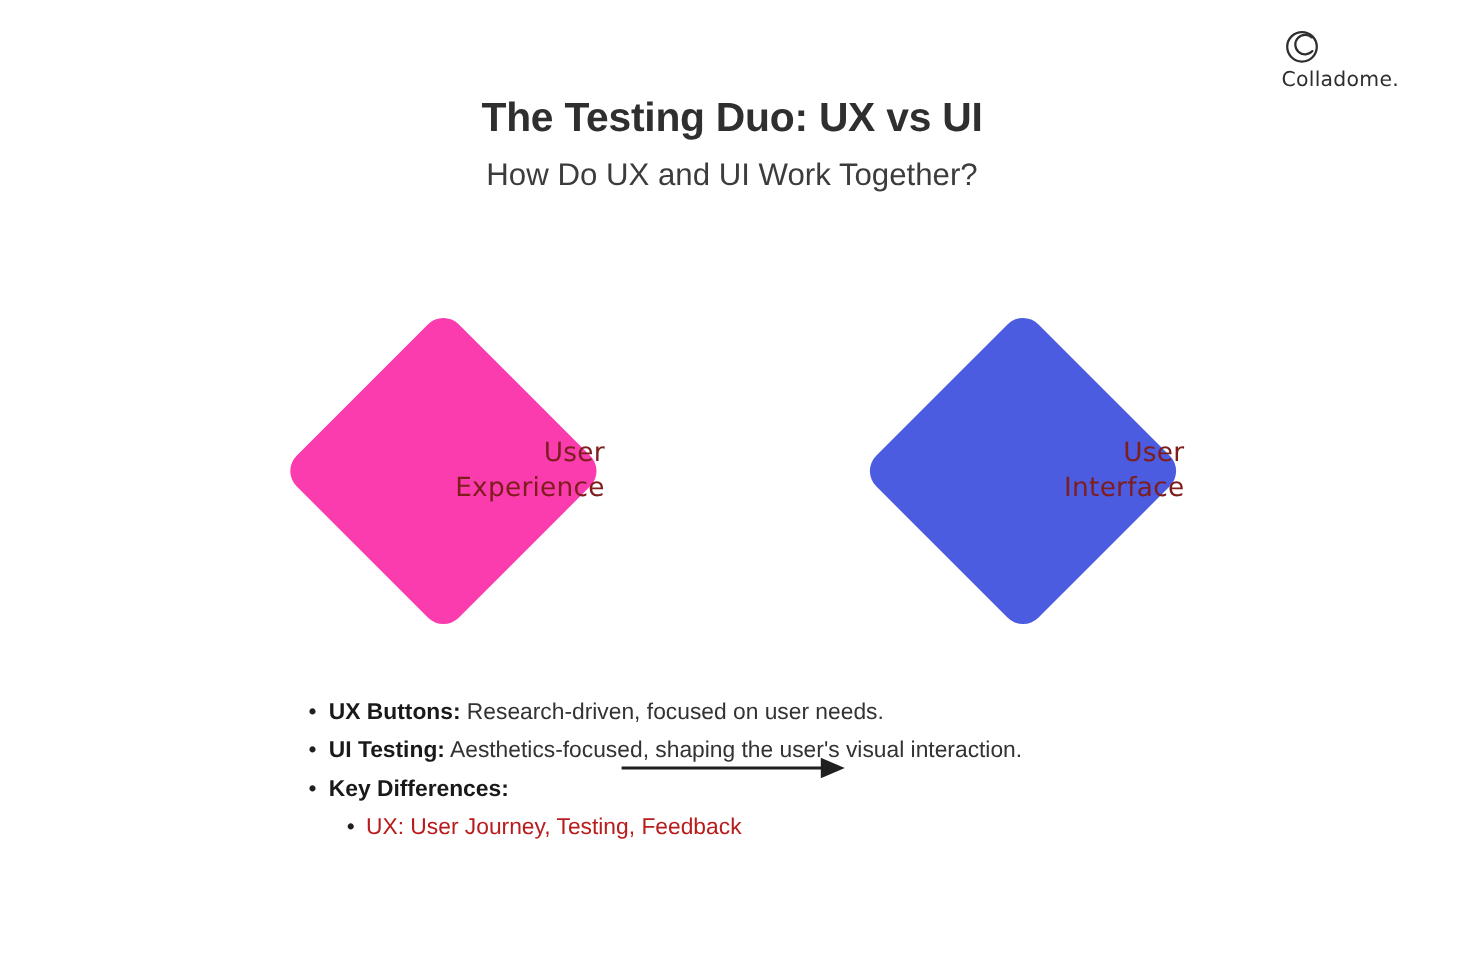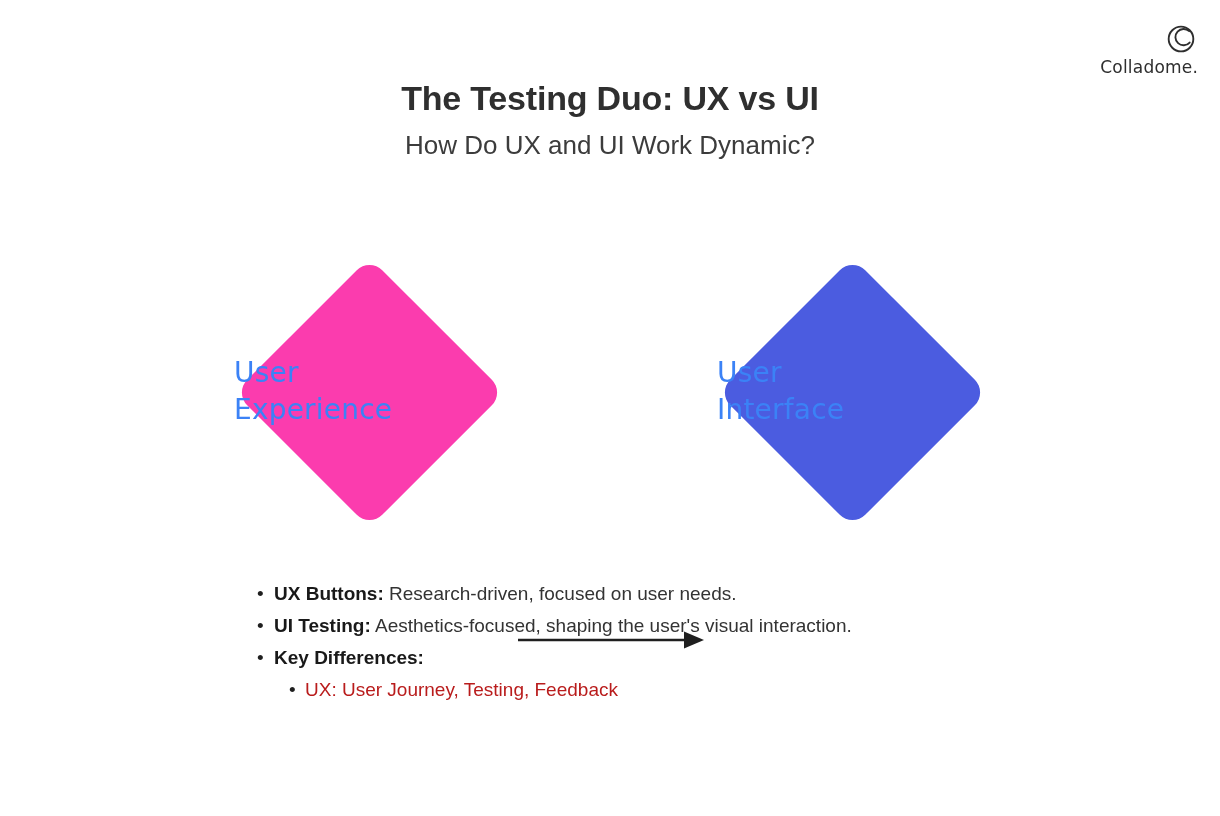--- a/index.html
+++ b/index.html
@@ -16,21 +16,21 @@
   }
 
   
   .brand {
     position: absolute;
     top: 22px;
     right: 22px;
     width: 130px;
     display: flex;
     flex-direction: column;
-    align-items: flex-end;
+    align-items: flex-start;
   }
   .brand-mark {
     width: 34px;
     height: 34px;
     display: block;
   }
   .brand-name {
     margin-top: 3px;
     font-size: 17px;
     letter-spacing: 0.2px;
@@ -93,23 +93,23 @@
   }
   .node-ux .shape { background: #fb3cae; }
   .node-ui .shape { background: #4b5ce0; }
 
   .node .node-label {
     position: absolute;
     left: 0;
     top: 50%;
     width: 100%;
     transform: translateY(-50%);
-    text-align: left;
-    color: #3b82f6;
-    font-size: 28px;
+    text-align: right;
+    color: #7f1d1d;
+    font-size: 22px;
     line-height: 1.32;
     font-family: "DejaVu Sans", sans-serif;
     font-weight: 400;
     letter-spacing: 0.2px;
     white-space: pre-line;
   }
 
   .arrow {
     position: absolute;
     left: 516px;
@@ -178,21 +178,21 @@
 <div class="brand">
   <svg class="brand-mark" viewBox="0 0 40 40">
     <circle cx="20" cy="20" r="14.5" fill="none" stroke="#2e2e2e" stroke-width="2.2"></circle>
     <path d="M 29.6 10.8 A 9.6 9.6 0 1 0 30.2 24.2" fill="none" stroke="#2e2e2e" stroke-width="2.2" stroke-linecap="round"></path>
   </svg>
   <div class="brand-name">Colladome.</div>
 </div>
 
 <div class="heading-block">
   <h1 class="title">The Testing Duo: UX vs UI</h1>
-  <p class="subtitle">How Do UX and UI Work Dynamic?</p>
+  <p class="subtitle">How Do UX and UI Work Together?</p>
 </div>
 
 <div class="diagram">
 
   <div class="node node-ux">
     <div class="shape"></div>
     <div class="node-label">User
 Experience</div>
   </div>
 

